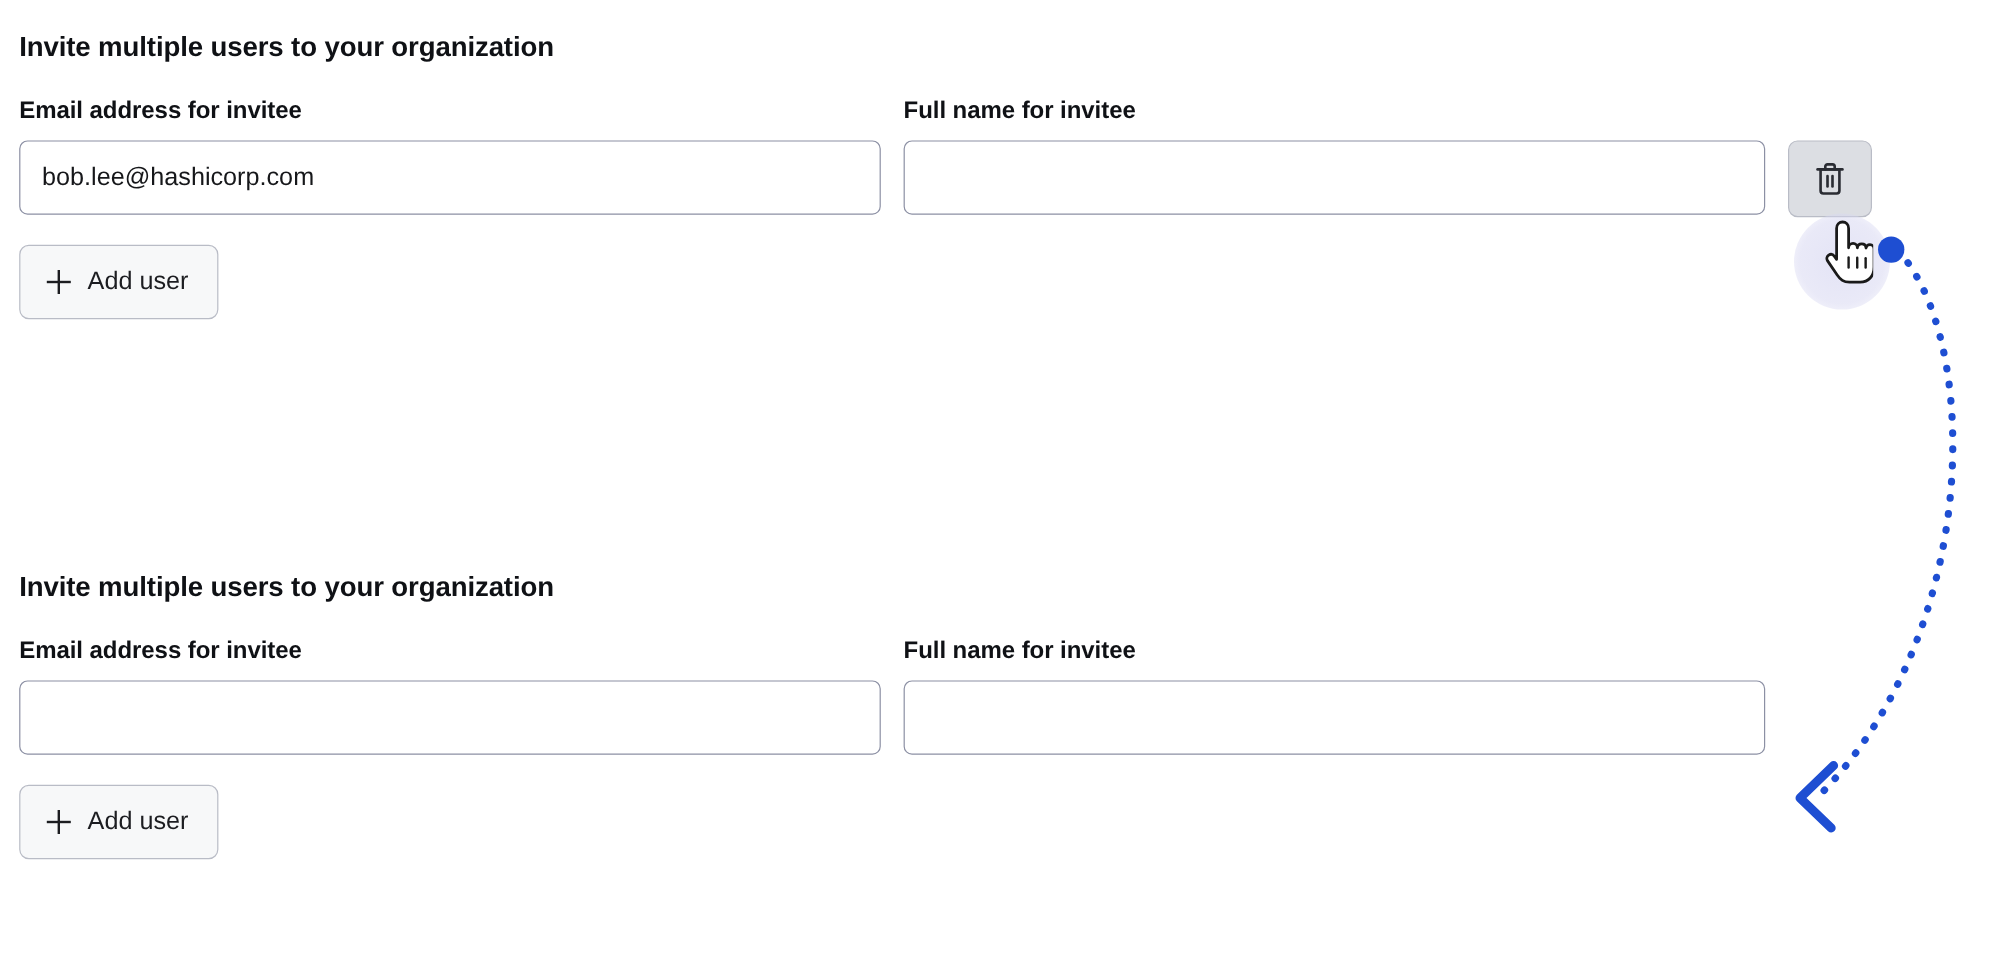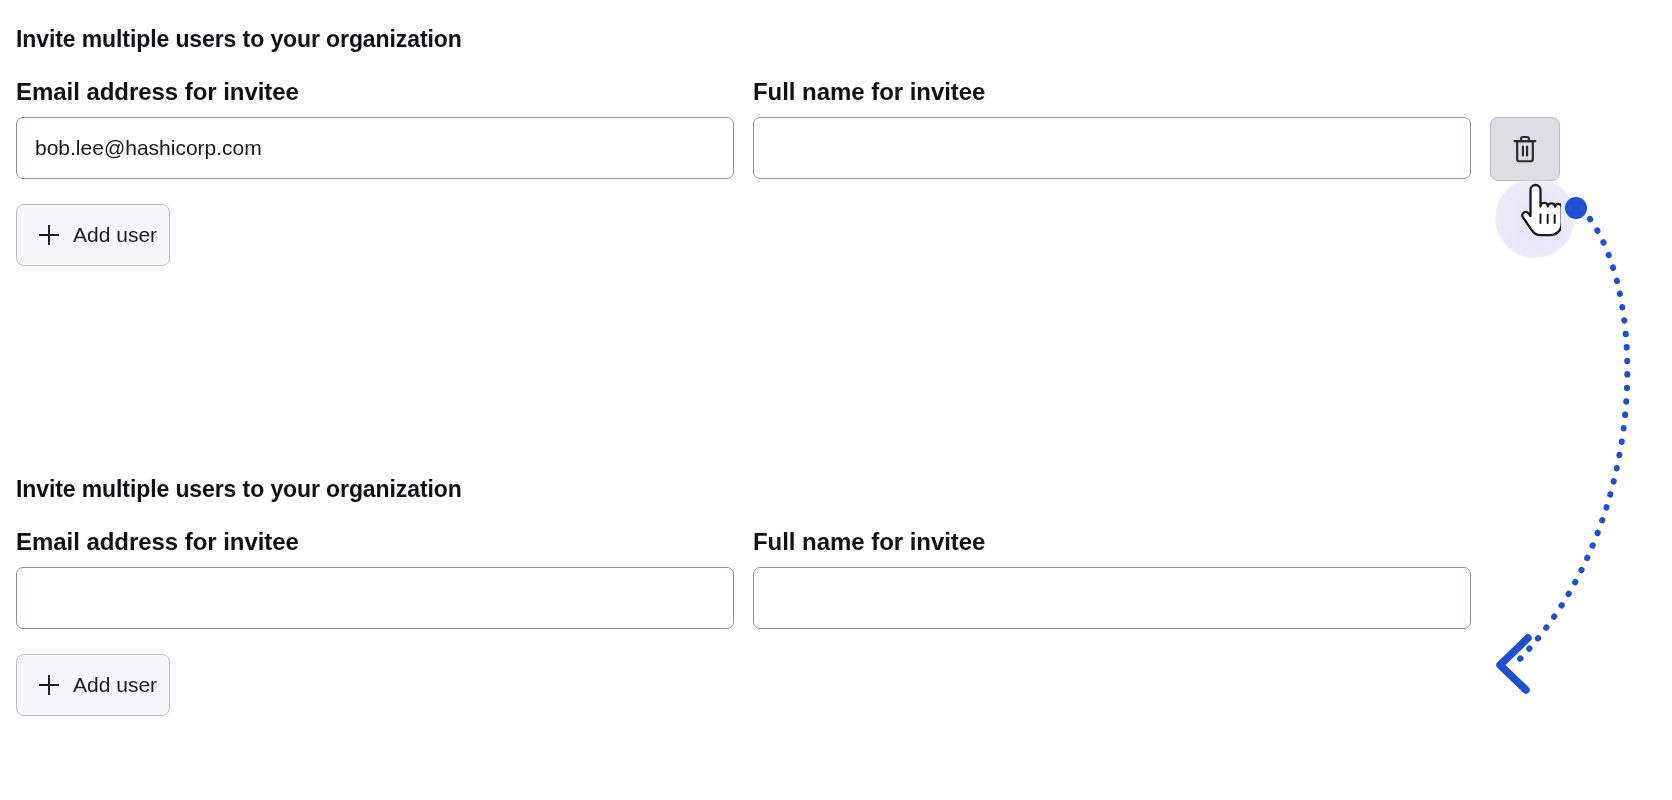--- a/index.html
+++ b/index.html
@@ -37,21 +37,21 @@
     display: flex;
     align-items: flex-start;
     gap: 19px;
   }
 
   .field-col-email { width: 718px; }
   .field-col-name  { width: 718px; }
 
   .field-label {
     display: block;
-    font-size: 24px;
+    font-size: 20px;
     font-weight: bold;
     line-height: 24px;
     letter-spacing: -0.05px;
     color: #0f1115;
     margin: 0 0 13px 0;
     white-space: nowrap;
   }
 
   .text-input {
     display: block;
@@ -87,21 +87,21 @@
   }
   .delete-btn svg { display: block; }
 
   
   .add-user-btn {
     margin-top: 25px;
     display: inline-flex;
     align-items: center;
     gap: 14px;
     height: 62px;
-    padding: 0 12px 0 22px;
+    padding: 0 24px 0 22px;
     background: #f7f8f9;
     border: 1.5px solid #b9bcc6;
     border-radius: 8px;
     font-family: "Liberation Sans", sans-serif;
     font-size: 21px;
     color: #1c1d21;
     cursor: pointer;
   }
   .add-user-btn .plus-icon {
     display: inline-block;

